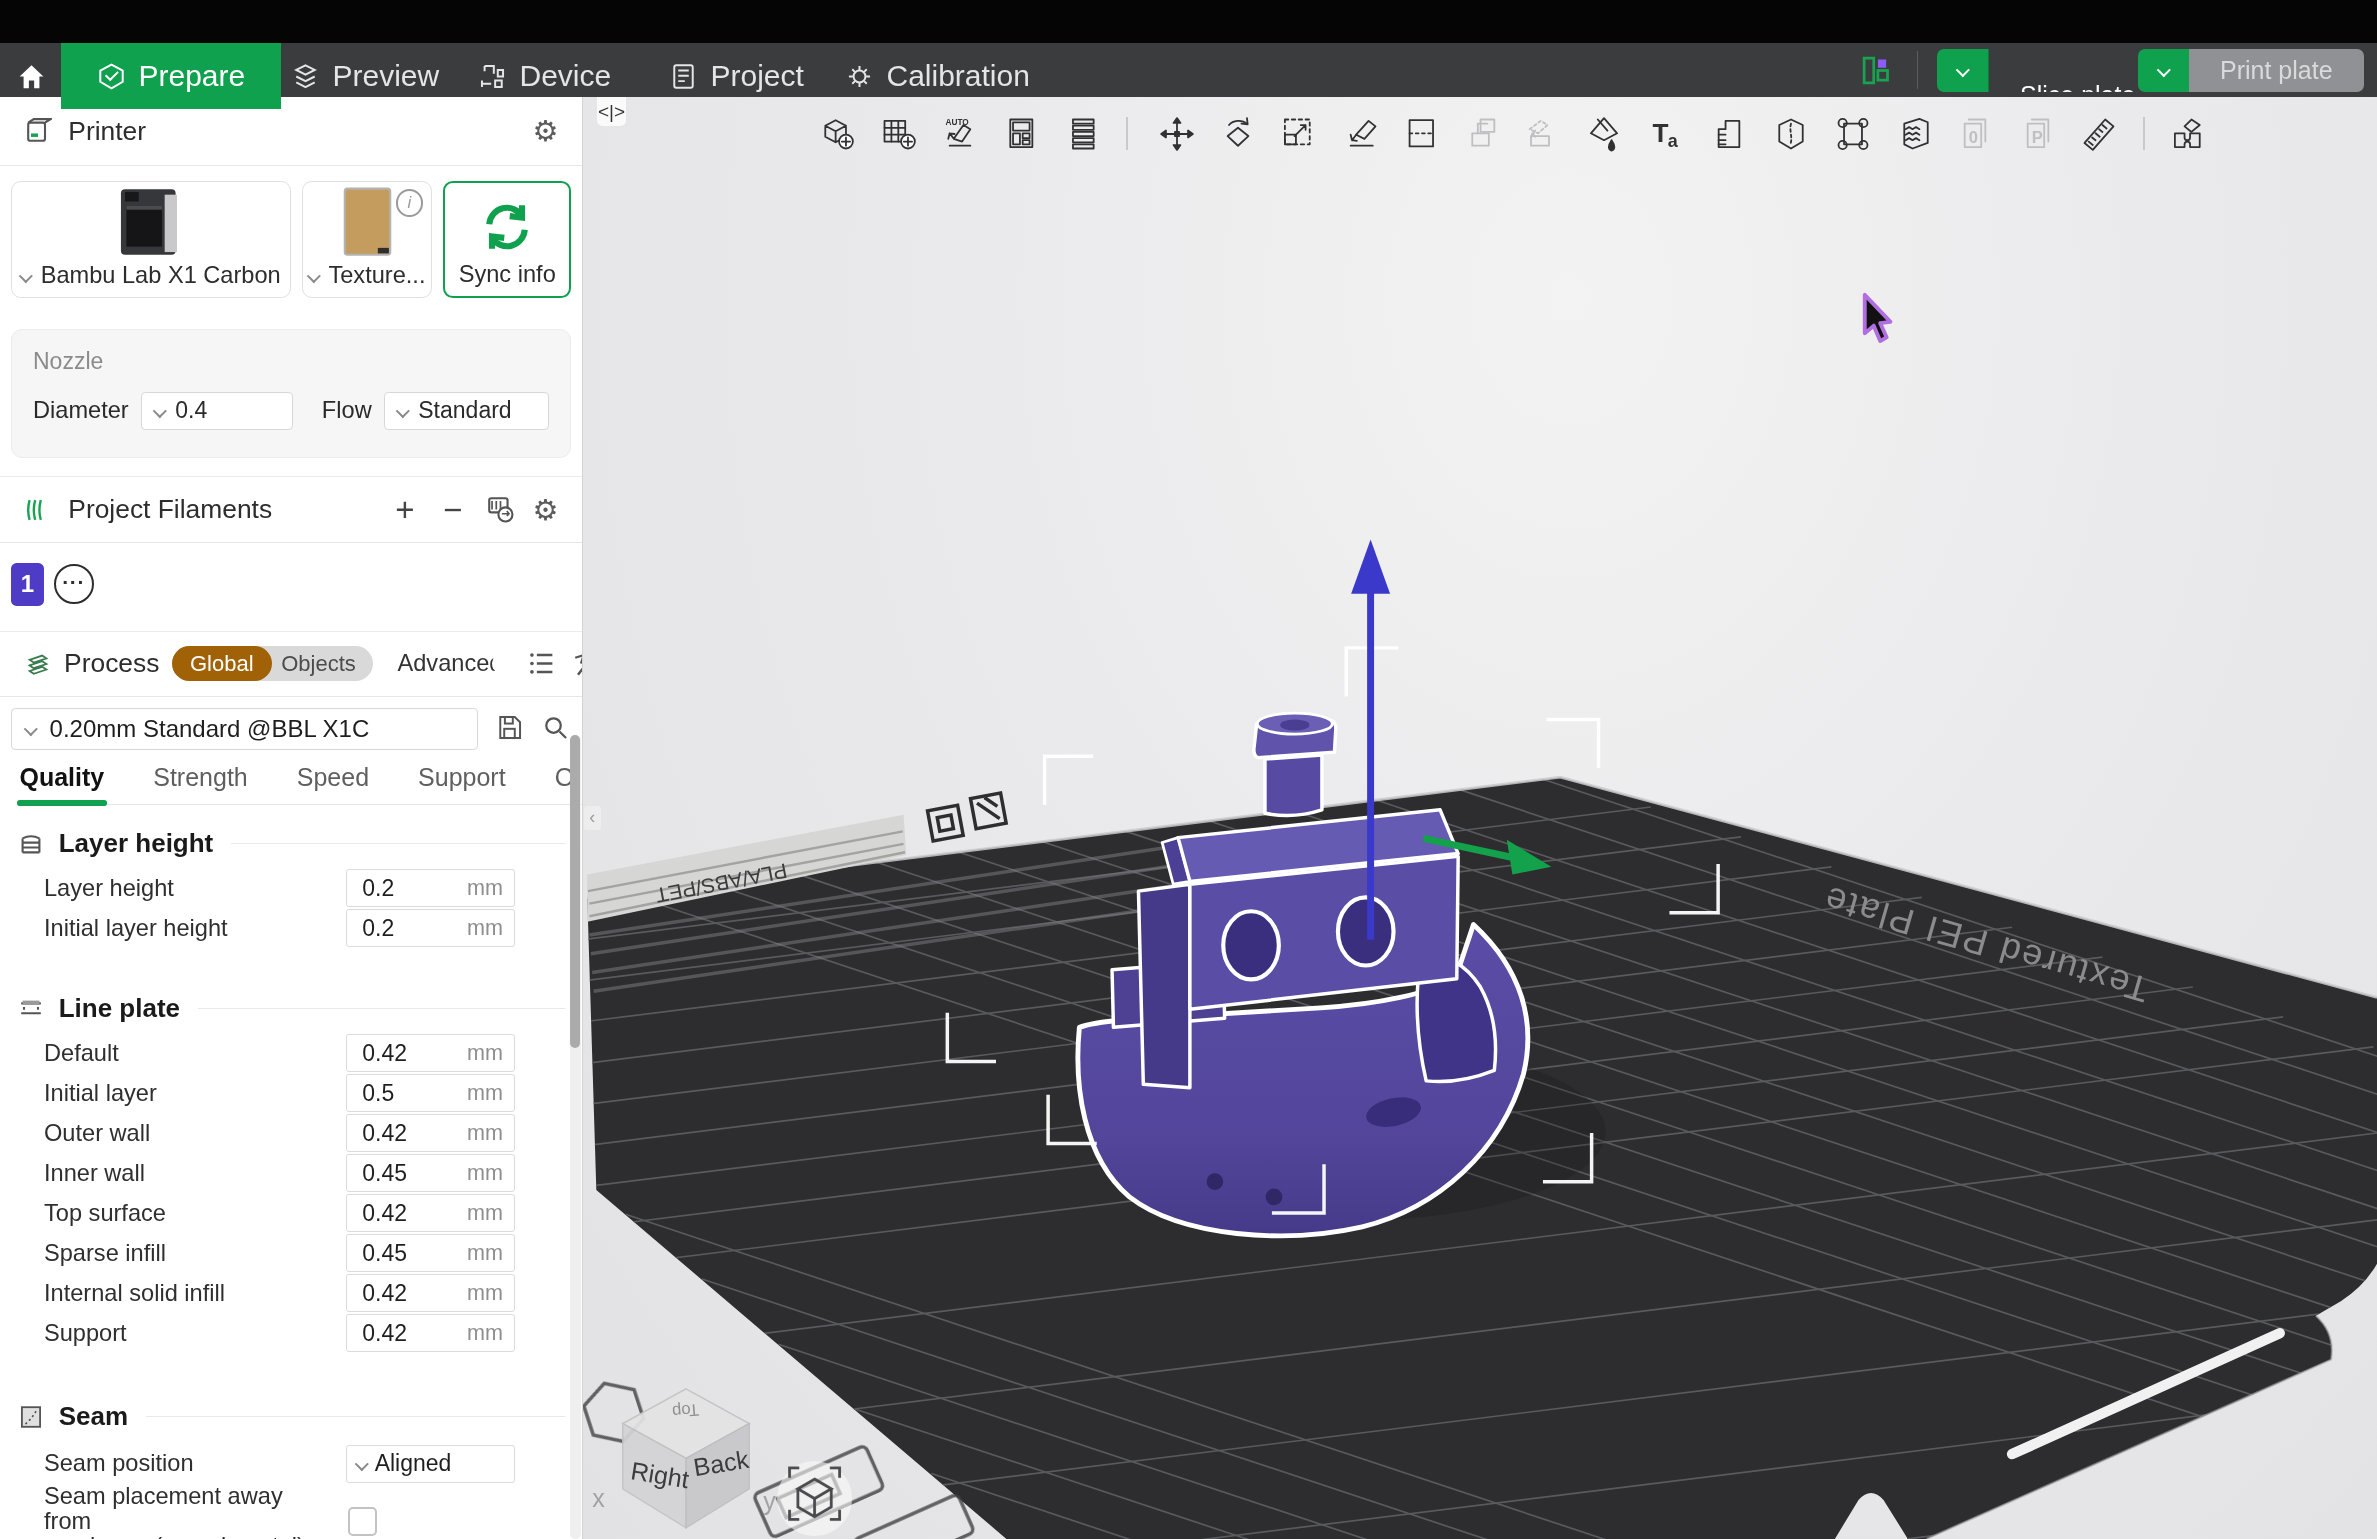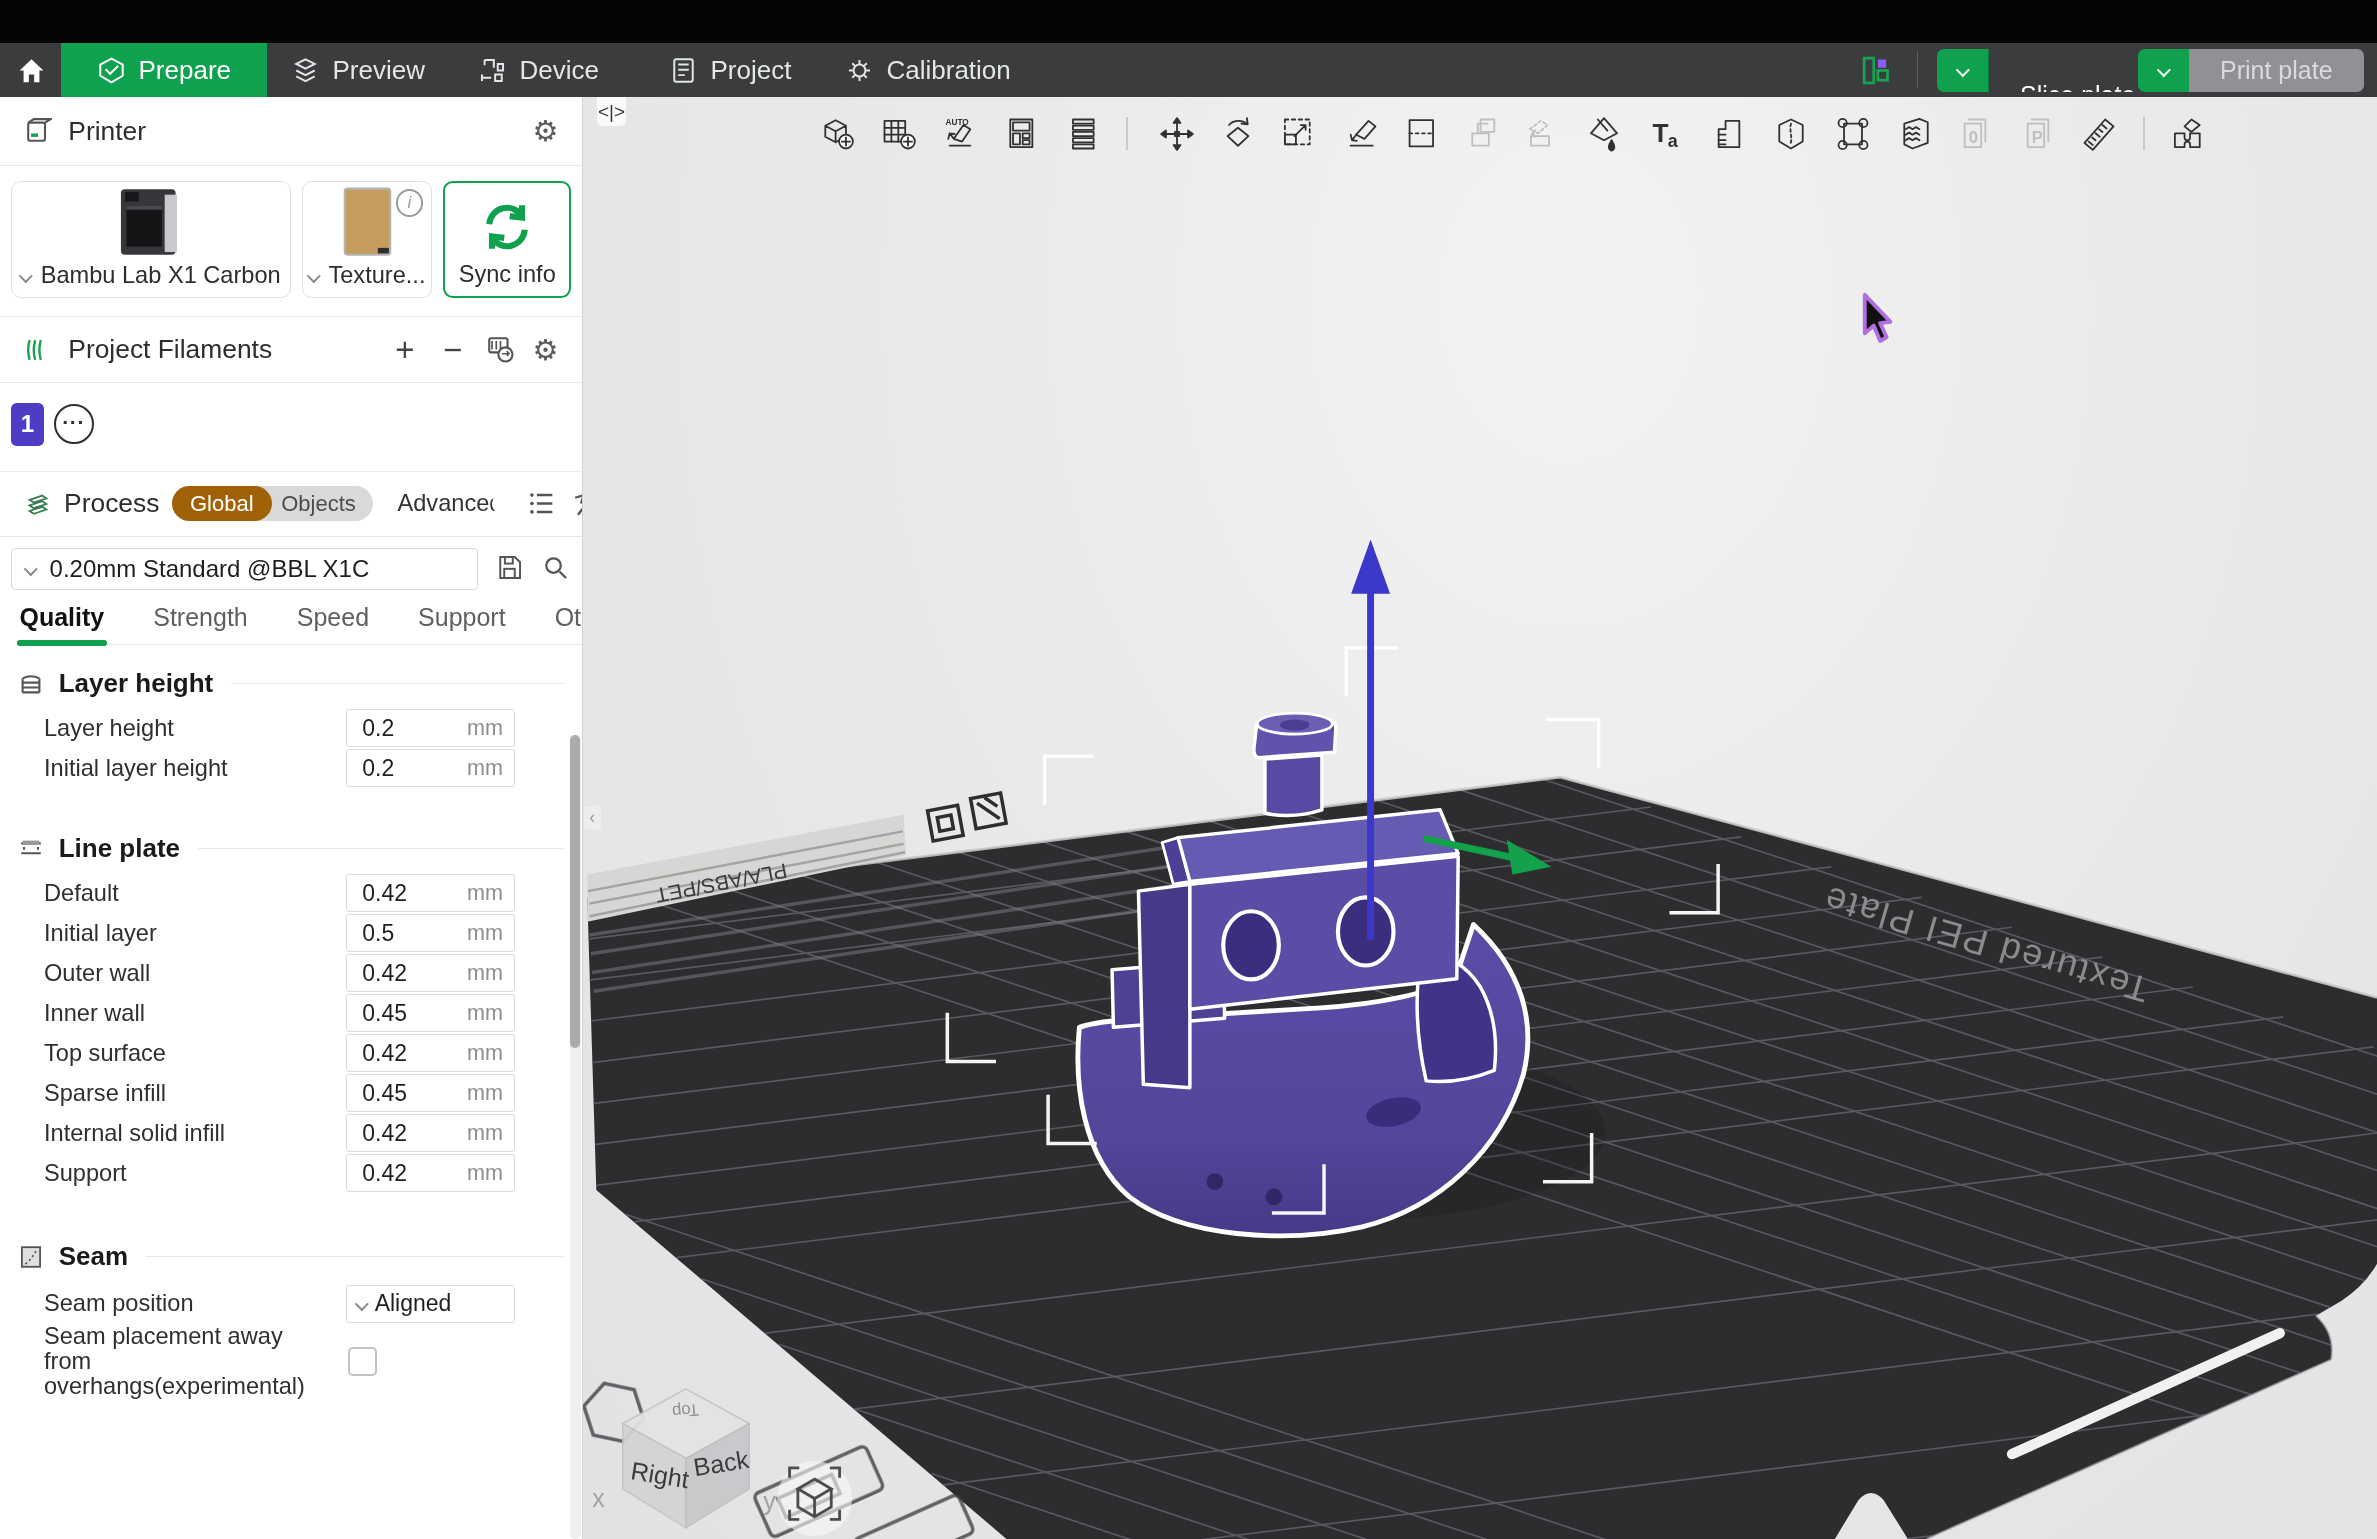--- a/index.html
+++ b/index.html
@@ -2,21 +2,21 @@
 <html style="font-size:11px"><head>
 <meta charset="utf-8">
 <style>
   html,body{margin:0;padding:0;background:#000;}
   body{width:2377px;height:1539px;position:relative;overflow:hidden;
        font-family:"Liberation Sans","DejaVu Sans",sans-serif;-webkit-font-smoothing:antialiased;}
   .abs{position:absolute;}
   
   #titlebar{left:0;top:0;width:2377px;height:43px;background:#050505;}
   #tabbar{left:0;top:43px;width:2377px;height:54px;background:#3a3c3e;z-index:40;}
-  #tabbar .tab{position:absolute;top:0;height:54px;display:flex;align-items:center;gap:12.5px;color:#e4e5e6;font-size:26px;}
+  #tabbar .tab{position:absolute;top:0;height:66px;display:flex;align-items:center;gap:12.5px;color:#e4e5e6;font-size:30px;}
   #tabbar .tab.active{background:#0fa14e;color:#fff;padding:0 36px;}
   .ticon{width:29px;height:29px;display:inline-block;}
   .vdiv{position:absolute;top:8.3px;width:1.4px;height:38px;background:#5a5c5e;}
   .splitbtn{position:absolute;top:5.6px;height:43px;border-radius:7px;display:flex;align-items:stretch;overflow:hidden;font-size:25px;font-weight:500;}
   .splitbtn .chseg{width:51px;display:flex;align-items:center;justify-content:center;background:#0fa14e;}
   .splitbtn .mainseg{display:flex;align-items:center;justify-content:center;padding:0 31px;}
   .chv{width:10.4px;height:10.4px;border-right:2.8px solid #8a8a8a;border-bottom:2.8px solid #8a8a8a;transform:rotate(45deg);display:inline-block;}
   .chv.white{border-color:#fff;}
   .chv.small{width:7.6px;height:7.6px;border-width:2.1px;}
   
@@ -205,20 +205,35 @@
         <path d="M33 6 L33 15 L24 14" fill="none" stroke="#0fa14e" stroke-width="4.5"></path>
         <path d="M35 24 A13 13 0 0 1 11 30" fill="none" stroke="#0fa14e" stroke-width="4.5"></path>
         <path d="M11 38 L11 29 L20 30" fill="none" stroke="#0fa14e" stroke-width="4.5"></path>
       </svg>
       <div class="lbl">
           <span>Sync info</span>
         </div>
     </div>
   </div>
 
+  <div id="nozzlebox">
+    <div class="nz">Nozzle</div>
+    <div class="nzrow">
+      <span class="rowlbl">Diameter</span>
+      <div class="selbox" style="width:149px;">
+        <span class="chv small"></span>
+        <span>0.4</span>
+      </div>
+      <span class="rowlbl" style="margin-left:16.7px;">Flow</span>
+      <div class="selbox" style="width:165px;">
+        <span class="chv small"></span>
+        <span>Standard</span>
+      </div>
+    </div>
+  </div>
 
   <div class="sechead" style="margin-top:18px;border-top:1.4px solid #ececec;height:65px;">
     <span class="sicon">
       <svg viewBox="0 0 40 40">
           <path d="M8 6 Q4 20 8 34 M16 6 Q12 20 16 34 M24 6 Q20 20 24 34" fill="none" stroke="#19a351" stroke-width="3.4"></path>
         </svg>
     </span>
     <span class="title">Project Filaments</span>
     <span class="sp"></span>
     <span class="hicon" style="font-size:33px;color:#444;">+</span>

